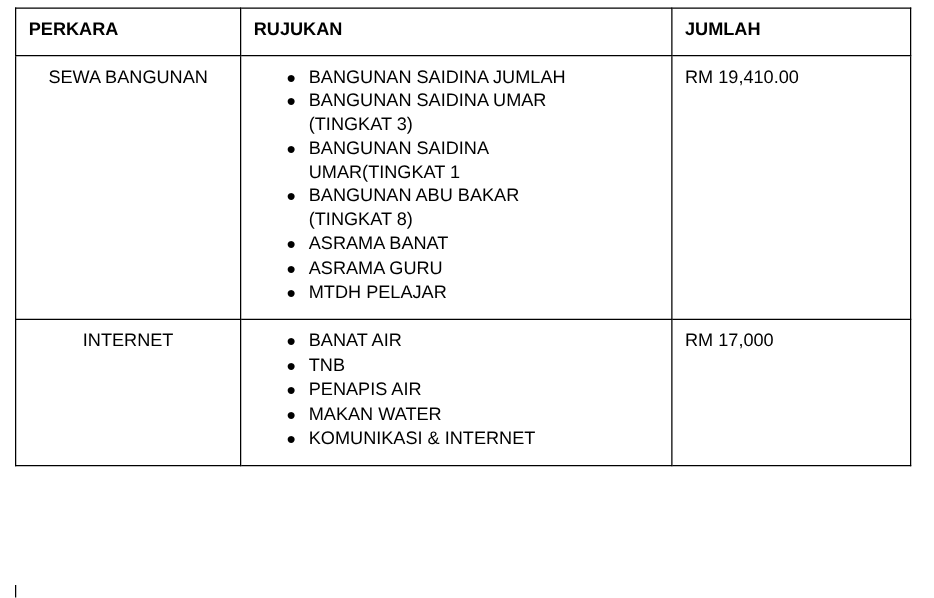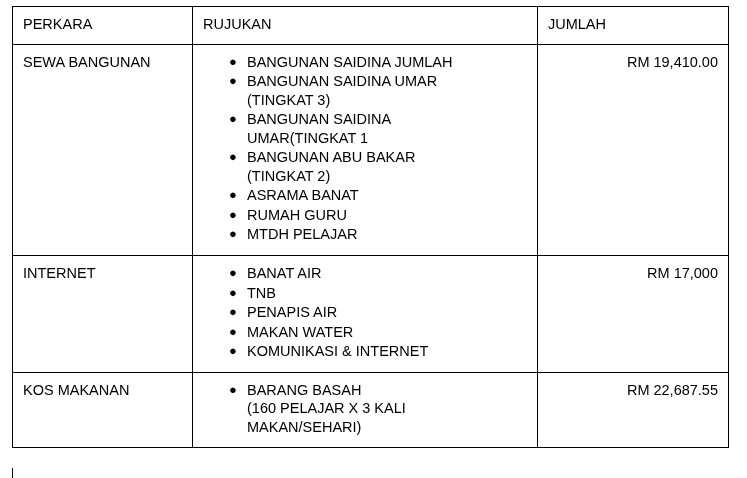--- a/index.html
+++ b/index.html
@@ -35,28 +35,29 @@
     line-height: 1.28;
   }
   col.c-perkara { width: 180px; }
   col.c-rujukan { width: 345px; }
   col.c-jumlah  { width: 191px; }
 
   td.head-cell {
     padding-top: 12px;
     padding-bottom: 14px;
     font-size: 14.5px;
+    font-weight: bold;
   }
   td.jumlah-cell {
-    text-align: right;
     padding-right: 14px;
     padding-top: 10px;
   }
   td.perkara-cell {
     padding-top: 10px;
+    text-align: center;
   }
   ul.items {
     list-style: none;
     margin: 0;
     padding: 0;
   }
   ul.items li {
     position: relative;
     padding-left: 44px;
     margin: 0 0 1px 0;
@@ -114,29 +115,29 @@
               <span class="line2">(TINGKAT 3)</span>
             </li>
             <li>
               <span class="bullet">●</span>
               <span>BANGUNAN SAIDINA</span>
               <span class="line2">UMAR(TINGKAT 1</span>
             </li>
             <li>
               <span class="bullet">●</span>
               <span>BANGUNAN ABU BAKAR</span>
-              <span class="line2">(TINGKAT 2)</span>
+              <span class="line2">(TINGKAT 8)</span>
             </li>
             <li>
               <span class="bullet">●</span>
               <span>ASRAMA BANAT</span>
             </li>
             <li>
               <span class="bullet">●</span>
-              <span>RUMAH GURU</span>
+              <span>ASRAMA GURU</span>
             </li>
             <li>
               <span class="bullet">●</span>
               <span>MTDH PELAJAR</span>
             </li>
           </ul>
         </td>
         <td class="jumlah-cell">RM 19,410.00</td>
       </tr>
 
@@ -162,31 +163,17 @@
             </li>
             <li>
               <span class="bullet">●</span>
               <span>KOMUNIKASI &amp; INTERNET</span>
             </li>
           </ul>
         </td>
         <td class="jumlah-cell">RM 17,000</td>
       </tr>
 
-      <tr>
-        <td class="perkara-cell">KOS MAKANAN</td>
-        <td>
-          <ul class="items">
-            <li>
-              <span class="bullet">●</span>
-              <span>BARANG BASAH</span>
-              <span class="line2">(160 PELAJAR X 3 KALI</span>
-              <span class="line2">MAKAN/SEHARI)</span>
-            </li>
-          </ul>
-        </td>
-        <td class="jumlah-cell">RM 22,687.55</td>
-      </tr>
     </tbody>
   </table>
 
   <div class="bottom-stub"></div>
 </div>
 
 </body></html>

